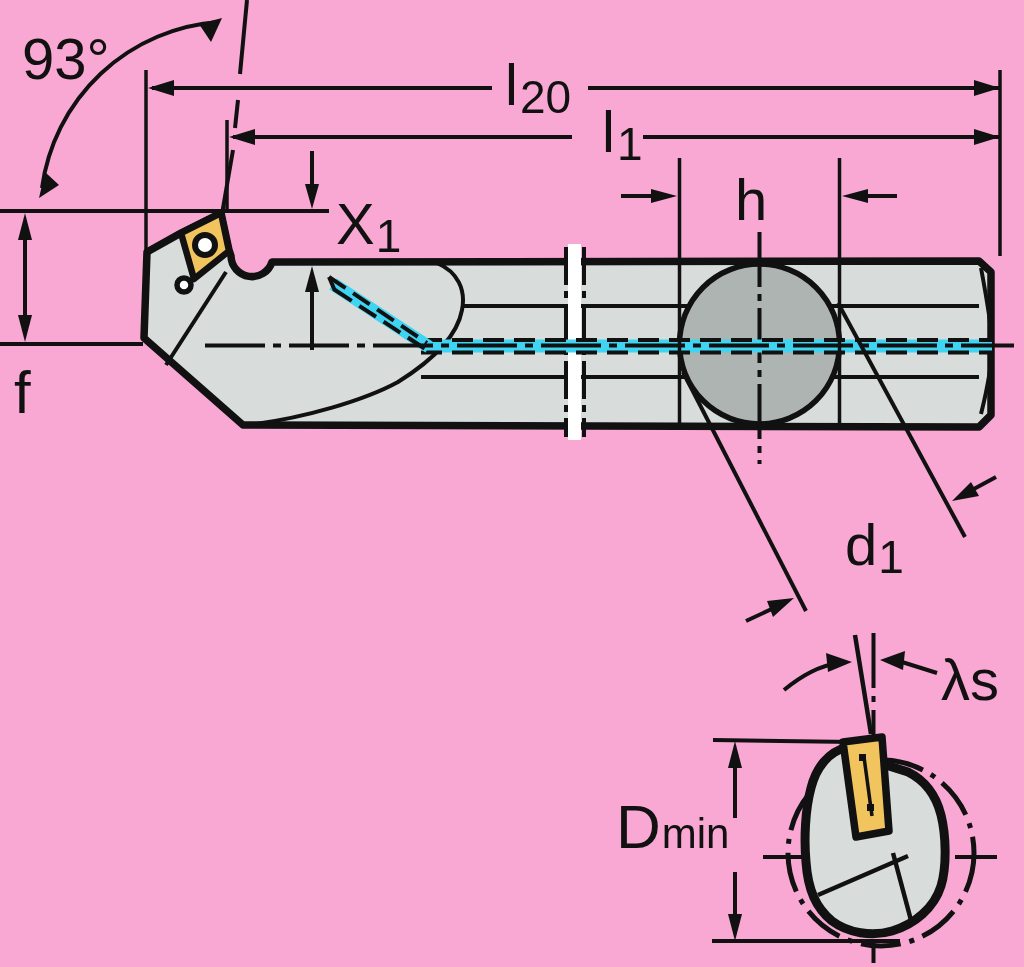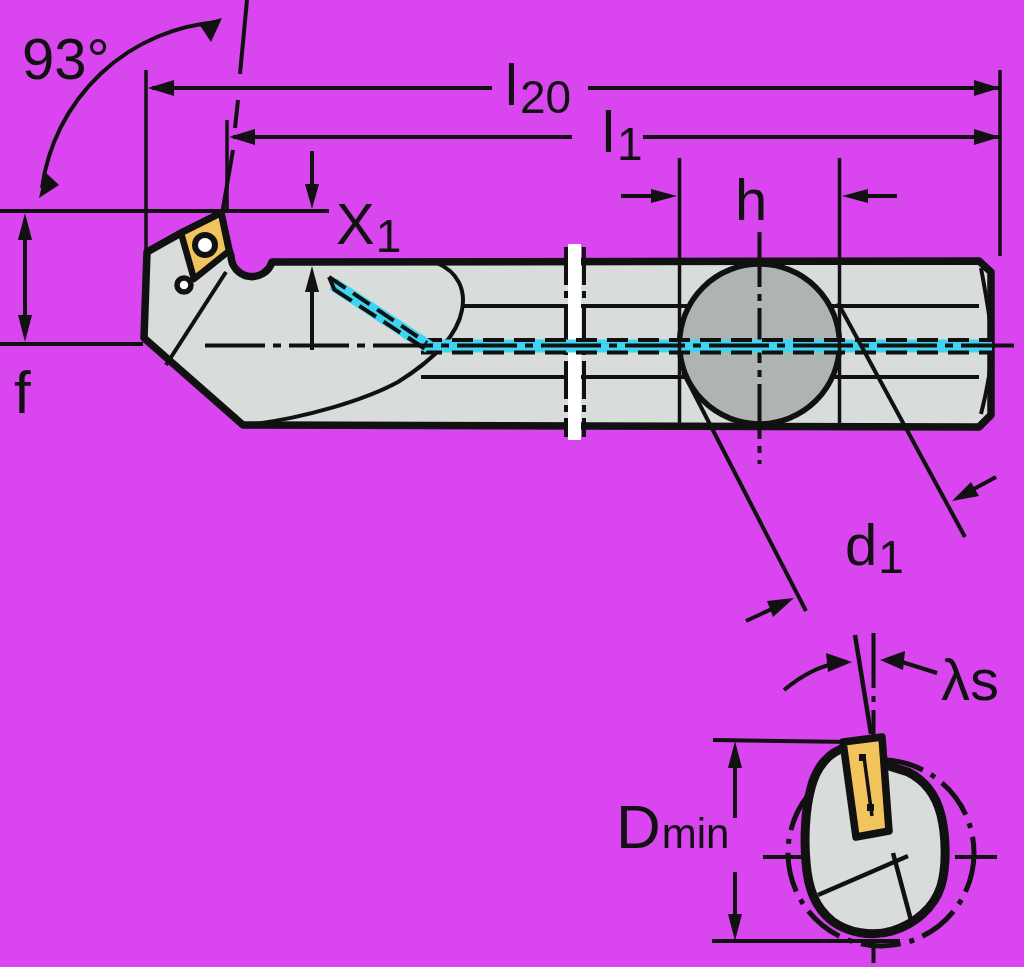--- a/index.html
+++ b/index.html
@@ -1,16 +1,16 @@
 <!DOCTYPE html>
 <html><head>
 <meta charset="utf-8">
 <style>
   html,body{margin:0;padding:0;background:#ffffff;}
-  .canvas{position:relative;width:1024px;height:967px;background:#d946ef;overflow:hidden;}
+  .canvas{position:relative;width:1024px;height:967px;background:#f9a8d4;overflow:hidden;}
   svg{display:block;}
   text{font-family:"Liberation Sans","DejaVu Sans",sans-serif;fill:#111111;}
   .lbl{font-size:58px;}
   .sub{font-size:46px;}
   .big{font-size:62px;}
   .subm{font-size:42px;}
 </style>
 </head>
 <body>
 

